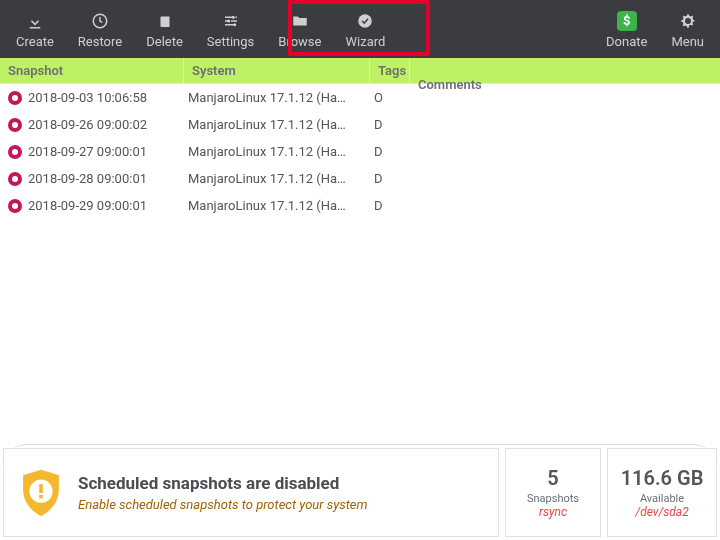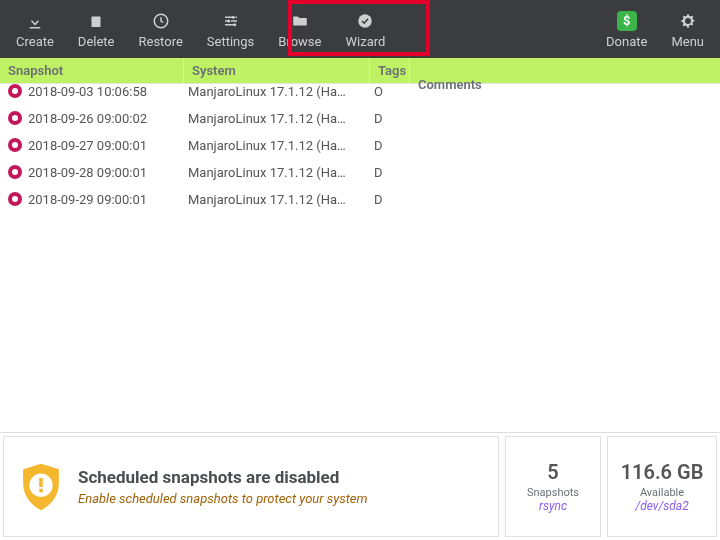--- a/index.html
+++ b/index.html
@@ -12,66 +12,66 @@
   .hl-box { position: absolute; border: 4px solid #e4002b; top: 0; left: 288px; width: 142px; height: 56px; pointer-events: none; }
   .toolbar-wrap { position: relative; }
   .donate-badge { width: 20px; height: 20px; background: #3bb54a; border-radius: 4px; display: flex; align-items: center; justify-content: center; color: #fff; font-weight: bold; font-size: 13px; }
   .headers { display: flex; background: #bef264; border-bottom: 1px solid #e5e5e5; height: 26px; align-items: center; font-weight: 600; color: #6b6f75; font-size: 13px; }
   .headers > div { padding: 0 8px; border-right: 1px solid #e3e3e3; height: 100%; display: flex; align-items: center; }
   .col-snap { width: 184px; }
   .col-sys  { width: 186px; }
   .col-tag  { width: 40px; }
   .col-com  { flex: 1; border-right: none !important; margin-top: 28px; }
   .rows { flex: 1; overflow: auto; }
-  .row { display: flex; align-items: flex-start; height: 27px; padding-left: 8px; color: #555; }
+  .row { display: flex; align-items: center; height: 27px; padding-left: 8px; color: #555; }
   .row .dot { width: 14px; height: 14px; border-radius: 50%; background: #c2185b; margin-right: 6px; display:flex;align-items:center;justify-content:center;}
   .row .dot::after{content:"";width:6px;height:6px;border-radius:50%;background:#fff;}
   .row .c-snap { width: 160px; color:#555; }
   .row .c-sys  { width: 186px; overflow: hidden; white-space: nowrap; text-overflow: ellipsis; color:#555; padding-right:6px;}
   .row .c-tag  { width: 40px; color:#555; }
-  .statusbar { display: flex; border-top: 1px solid #ddd; height: 108px; }
+  .statusbar { display: flex; border-top: 1px solid #ddd; height: 96px; border-radius: 28px; }
   .status-main { flex: 1; display: flex; align-items: center; padding: 10px 14px; background:#fff; border:1px solid #e1e1e1; margin:3px; }
   .status-main .shield { width: 46px; height: 50px; margin-right: 14px; display:flex;align-items:center;justify-content:center;}
   .status-main .txt h3 { font-size: 17px; font-weight: 700; color: #4a4d52; margin-bottom: 4px; }
   .status-main .txt p  { font-size: 13px; font-style: italic; color: #a16207; }
   .status-box { width: 96px; background:#fff; border:1px solid #e1e1e1; margin:3px; display:flex;flex-direction:column;align-items:center;justify-content:center;color:#6b6f75;}
   .status-box.wide { width: 110px; }
   .status-box .big { font-size: 20px; font-weight: 600; color:#555; }
   .status-box .lbl { font-size: 11px; margin-top:2px; }
-  .status-box .sub { font-size: 12px; font-style: italic; color:#8b5cf6; }
+  .status-box .sub { font-size: 12px; font-style: italic; color:#ef4444; }
 </style>
 </head>
 <body>
 
 <div class="toolbar-wrap">
 <div class="toolbar">
   <div class="tb-btn">
     <span class="ico">
           <svg viewBox="0 0 24 24">
             <path d="M12 3v12l-4-4-1.4 1.4L12 18l5.4-5.6L16 11l-4 4V3zM5 20h14v2H5z"></path>
           </svg>
         </span>
     <span>Create</span>
   </div>
   <div class="tb-btn">
     <span class="ico">
           <svg viewBox="0 0 24 24">
-            <rect x="6" y="6" width="12" height="14" rx="1"></rect>
-          </svg>
-        </span>
-    <span>Delete</span>
-  </div>
-  <div class="tb-btn">
-    <span class="ico">
-          <svg viewBox="0 0 24 24">
             <circle cx="12" cy="12" r="9" fill="none" stroke="#cfcfcf" stroke-width="2"></circle>
             <path d="M12 7v5l3 2" stroke="#cfcfcf" stroke-width="2" fill="none"></path>
           </svg>
         </span>
     <span>Restore</span>
+  </div>
+  <div class="tb-btn">
+    <span class="ico">
+          <svg viewBox="0 0 24 24">
+            <rect x="6" y="6" width="12" height="14" rx="1"></rect>
+          </svg>
+        </span>
+    <span>Delete</span>
   </div>
   <div class="tb-btn">
     <span class="ico">
           <svg viewBox="0 0 24 24">
             <path d="M4 7h10M18 7h2M4 12h4M12 12h8M4 17h12M20 17h0" stroke="#cfcfcf" stroke-width="2"></path>
             <circle cx="15" cy="7" r="2"></circle>
             <circle cx="9" cy="12" r="2"></circle>
             <circle cx="17" cy="17" r="2"></circle>
           </svg>
         </span>

